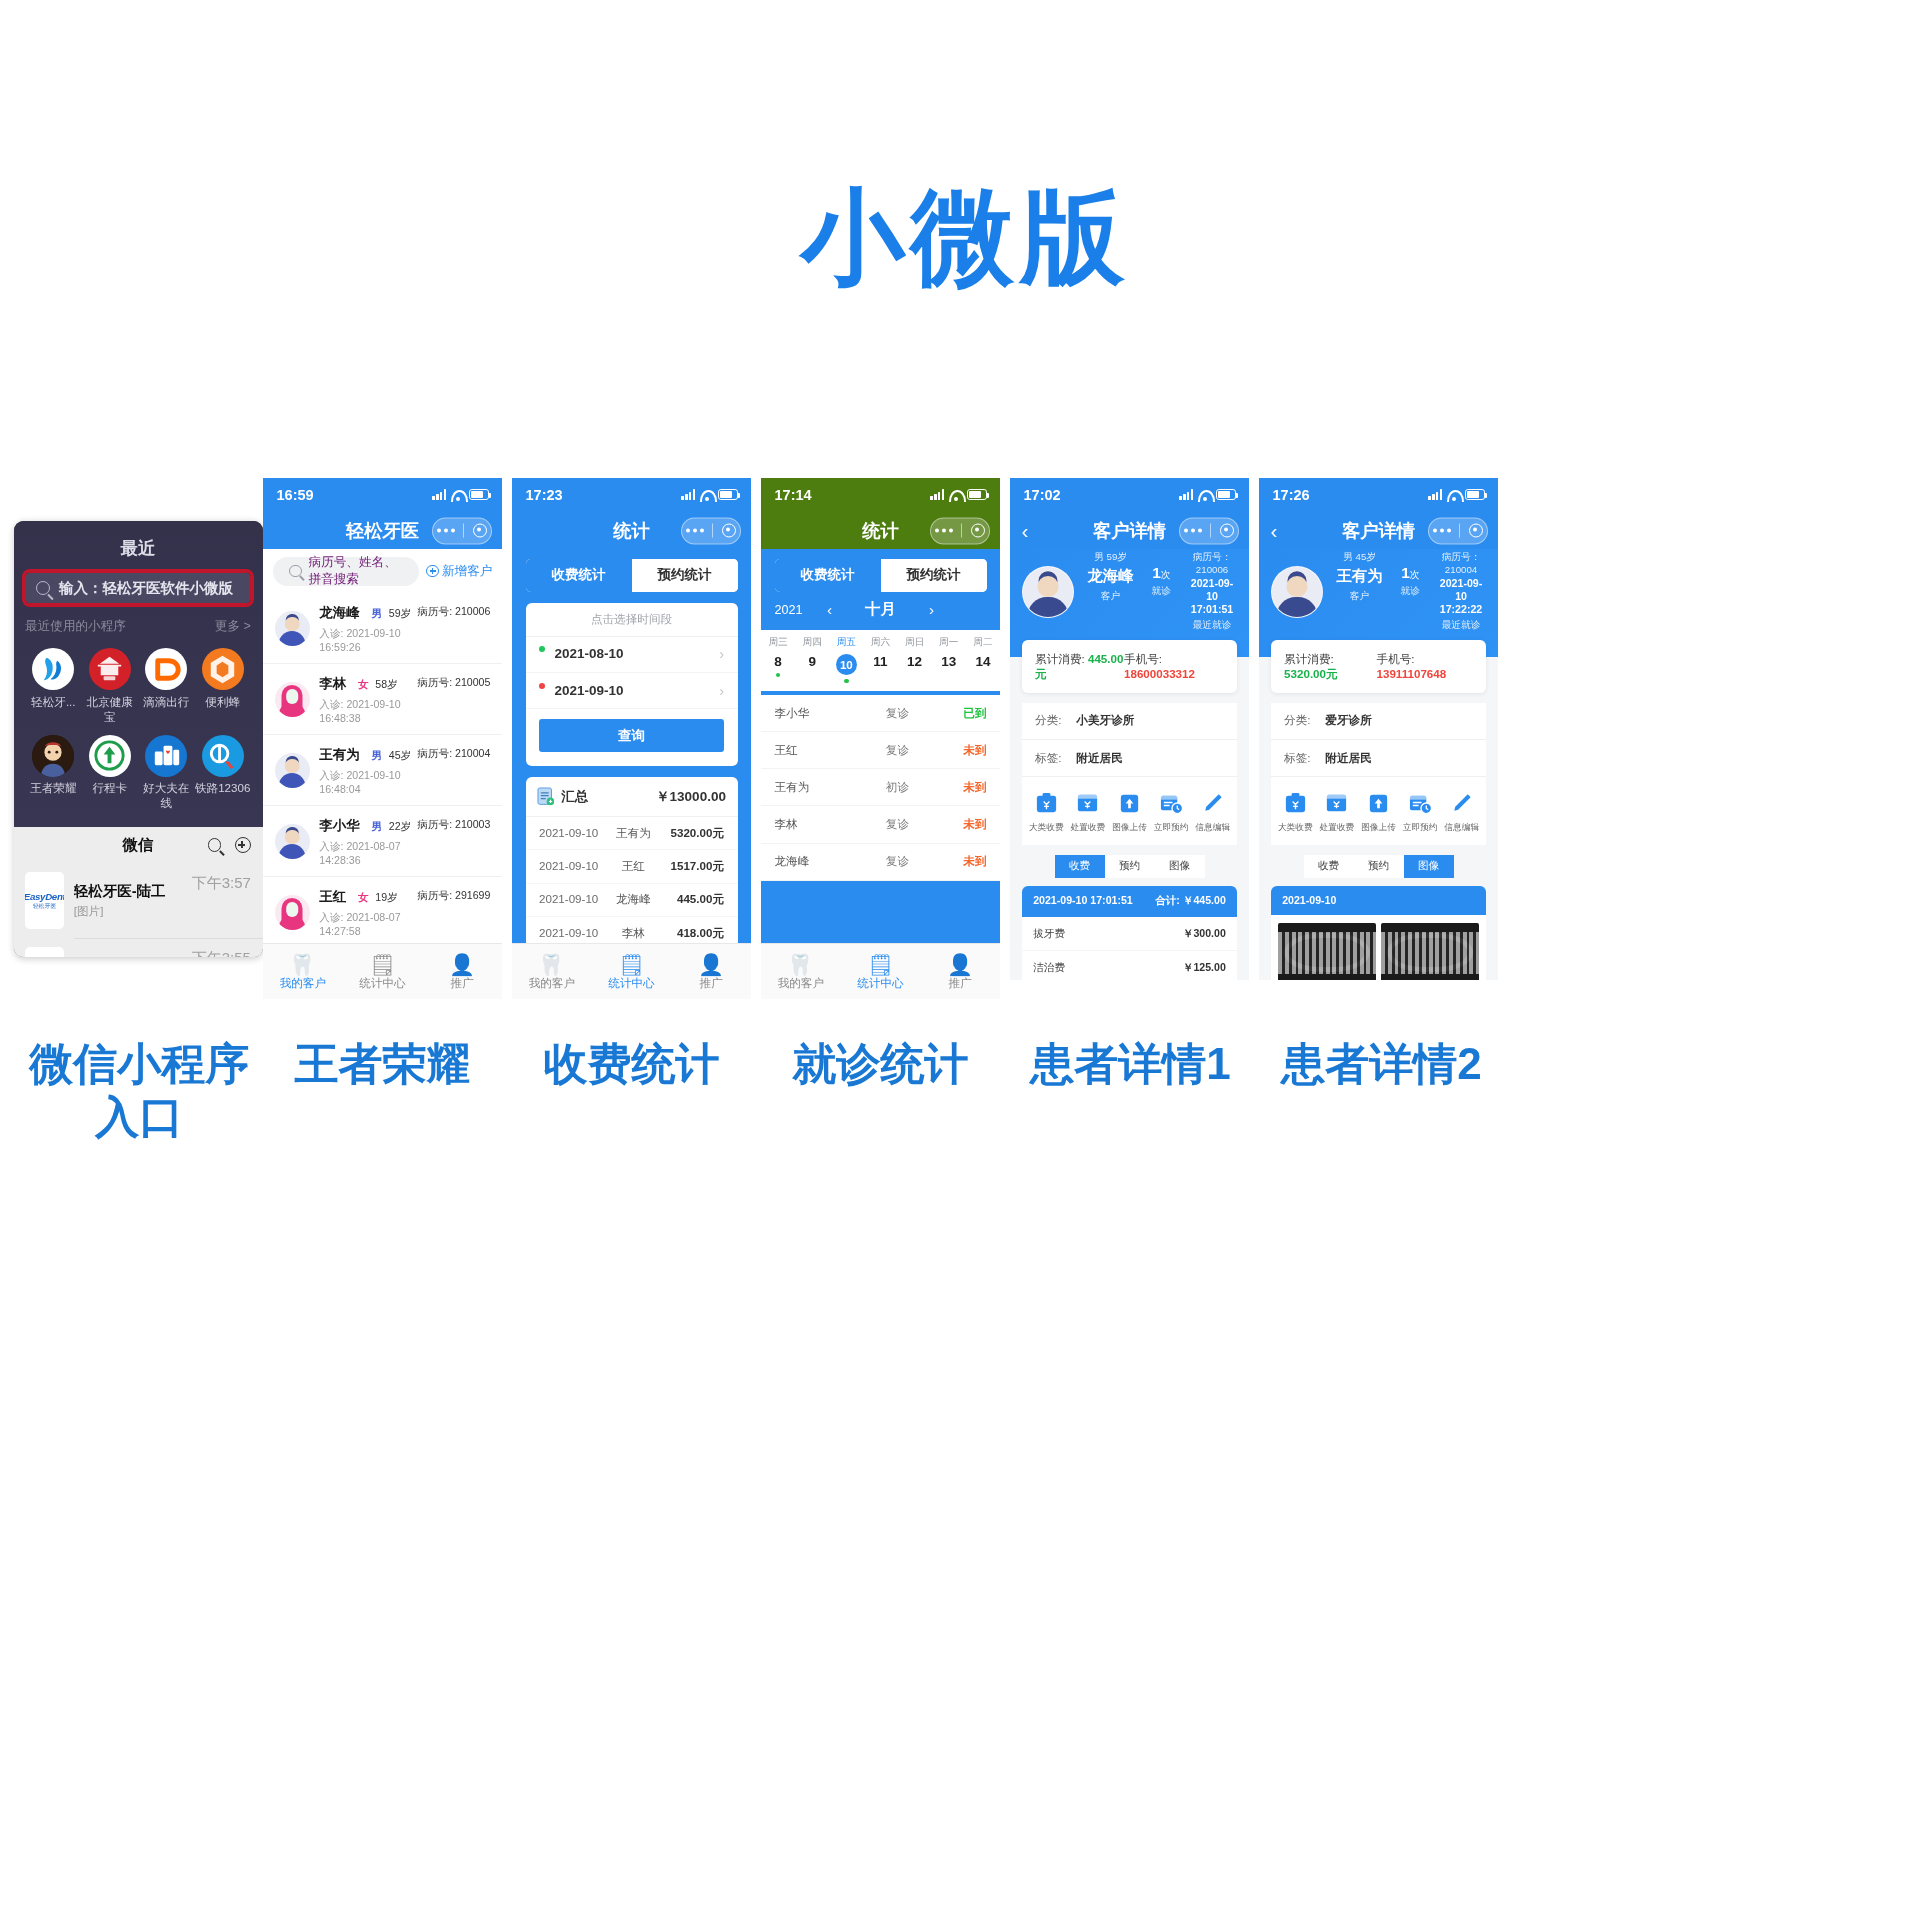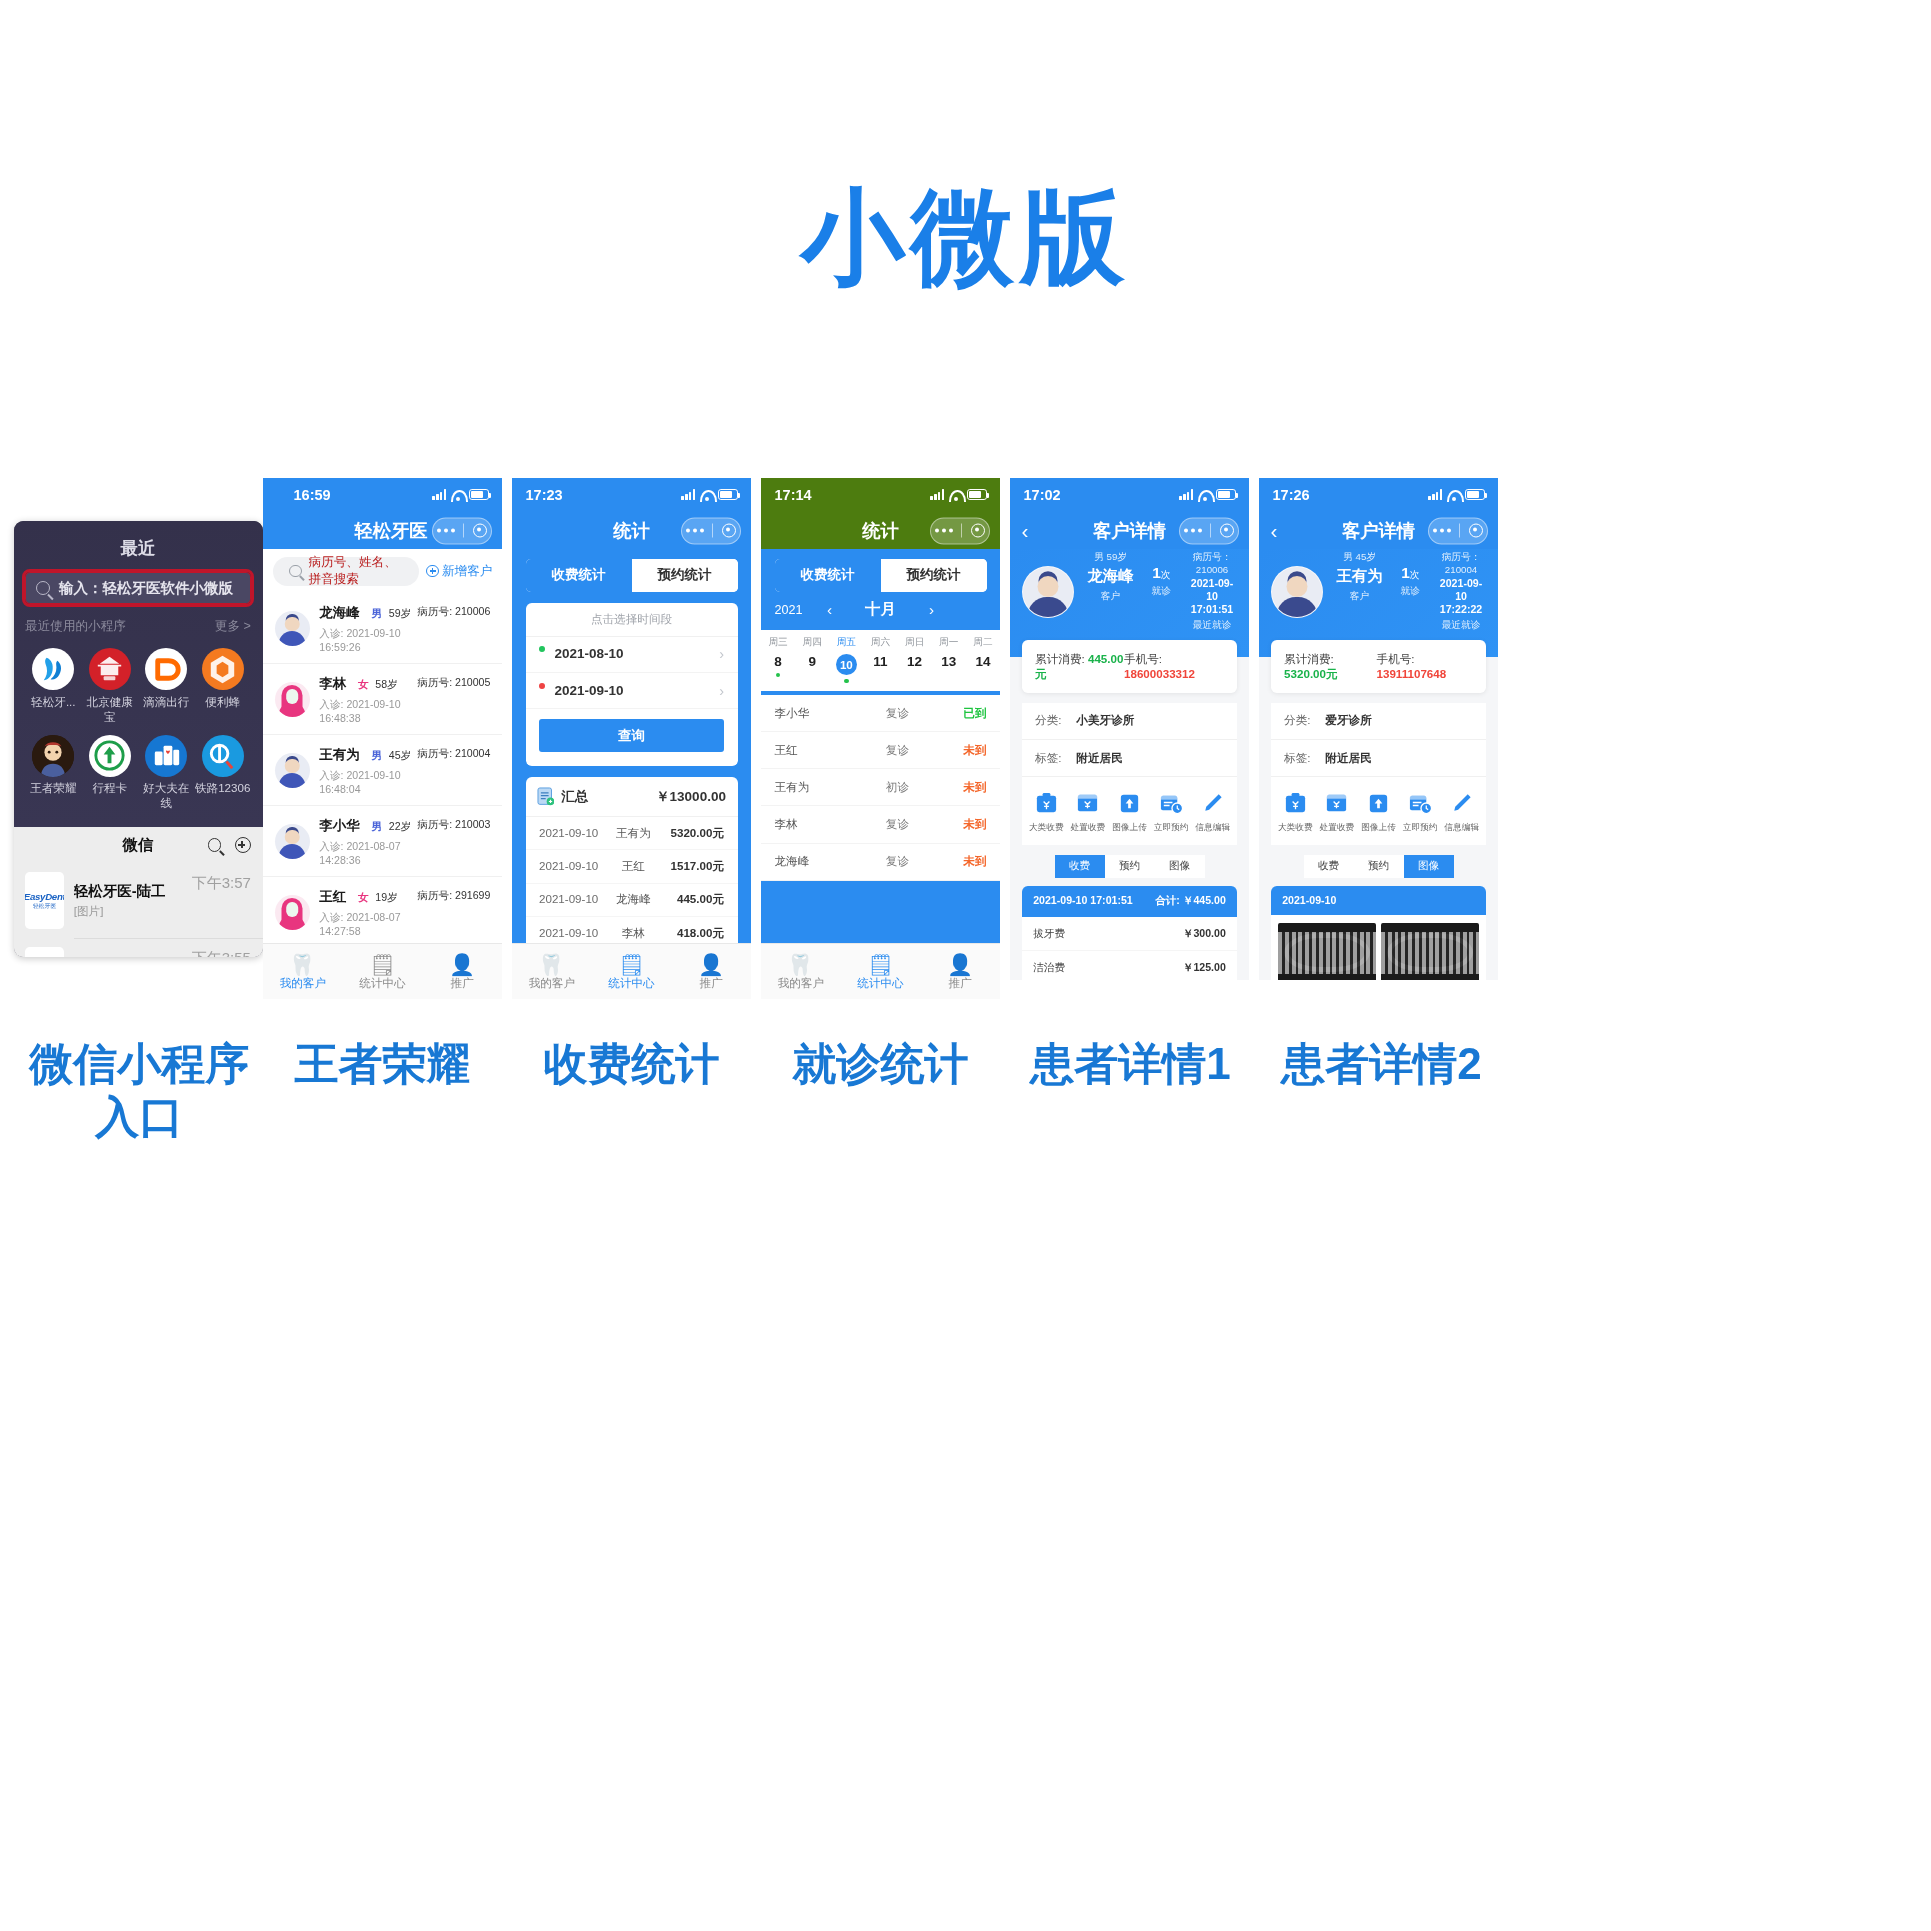--- a/index.html
+++ b/index.html
@@ -144,21 +144,21 @@
   .wx-time { font-size: 15px; color:#a0a0a0; align-self: flex-start; margin-top:1.9px; flex:none; }
 
   
   .appbody { position:absolute; left:0; right:0; top:71px; bottom:0; background:#f5f6f8; overflow:hidden; }
 
   
   .srchbar { display:flex; align-items:center; padding: 7.7px 9.7px; background:#fff; gap: 7.7px; }
   .srchbox { flex:1; height:29px; background:#f0f1f3; border-radius: 14.5px; display:flex; align-items:center; padding: 0 9.7px; }
   .srchbox .mg { width: 12.6px;height:12.6px;border:1.9px solid #9aa0a8;border-radius:50%;position:relative;flex:none;}
   .srchbox .mg::after{content:"";position:absolute;right:-3.9px;bottom:-2.9px;width:5.8px;height:1.9px;background:#9aa0a8;transform:rotate(45deg);}
-  .srchbox span { margin-left:6.8px; font-size:12.6px; color:#b91c1c; }
+  .srchbox span { margin-left:6.8px; font-size:12.6px; color:#701a75; }
   .addbtn { font-size:12.6px; color:#2b8cf0; white-space:nowrap; display:flex;align-items:center;gap:2.9px; }
   .addbtn .pl { width:12.6px;height:12.6px;border:1.5px solid #2b8cf0;border-radius:50%;position:relative;}
   .addbtn .pl::before{content:"";position:absolute;left:2.3px;top:4.5px;width:5.8px;height:1.5px;background:#2b8cf0;}
   .addbtn .pl::after{content:"";position:absolute;left:4.5px;top:2.3px;width:1.5px;height:5.8px;background:#2b8cf0;}
 
   .prow { display:flex; align-items:center; padding: 10.6px 11.6px; background:#fff; border-bottom:1px solid #f0f0f0; }
   .pav { width: 35px;height:35px;border-radius:50%;flex:none;margin-right:9.7px;overflow:hidden;position:relative;}
   .pav.male { background:#e9ecf4; }
   .pav.female { background:#fbe9f1; }
   .pav .head { position:absolute; left:50%; transform:translateX(-50%); top:5.8px; width:14.5px;height:14.5px;border-radius:50%; }
@@ -409,21 +409,21 @@
           <div class="t1">北京轻松致远软件_ 文工</div>
           <div class="t2">[图片]</div>
         </div>
         <div class="wx-time">下午3:55</div>
       </div>
 
     </div>
   </div>
 
   <div class="phone" style="left:263px; top:478px; width:239px; height:521px;">
-    <div style="background:#2b8cf0;padding-left:17px;">
+    <div style="background:#2b8cf0;">
       <div class="statusbar">
         <span>16:59</span>
         <span class="sb-icons">
           <span class="sig">
               <i></i>
               <i></i>
               <i></i>
               <i></i>
             </span>
           <span class="wifi"></span>

